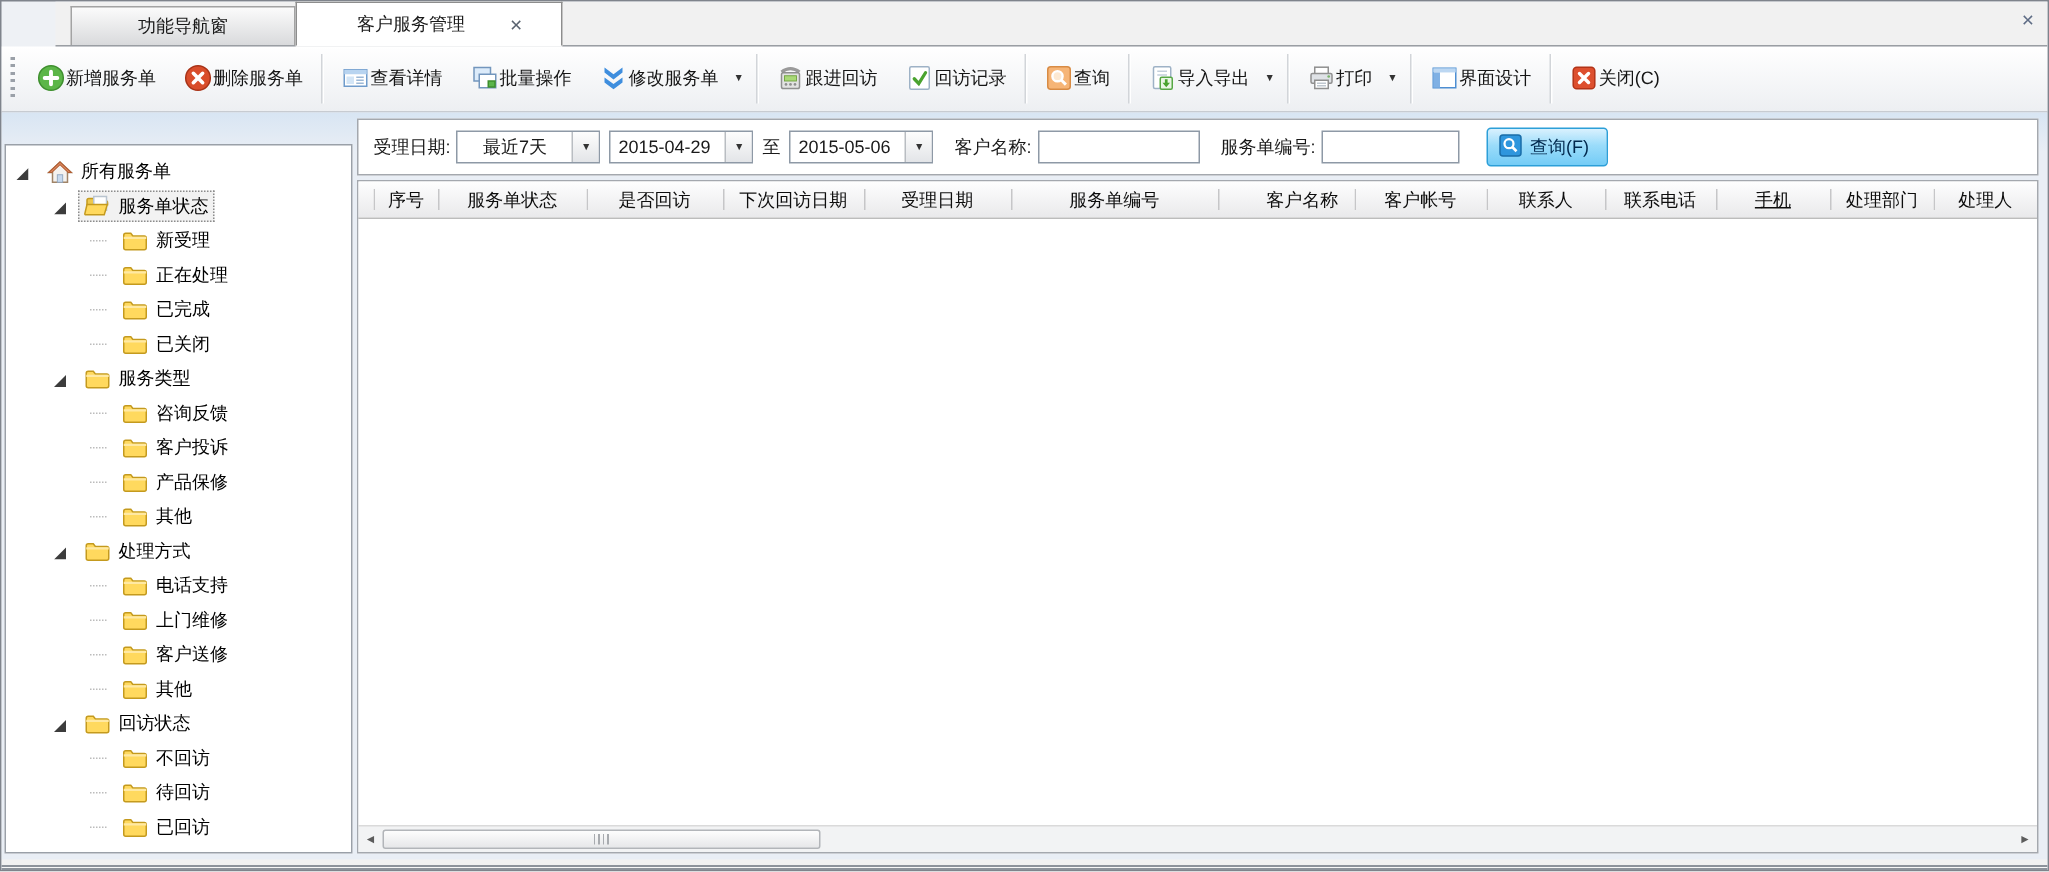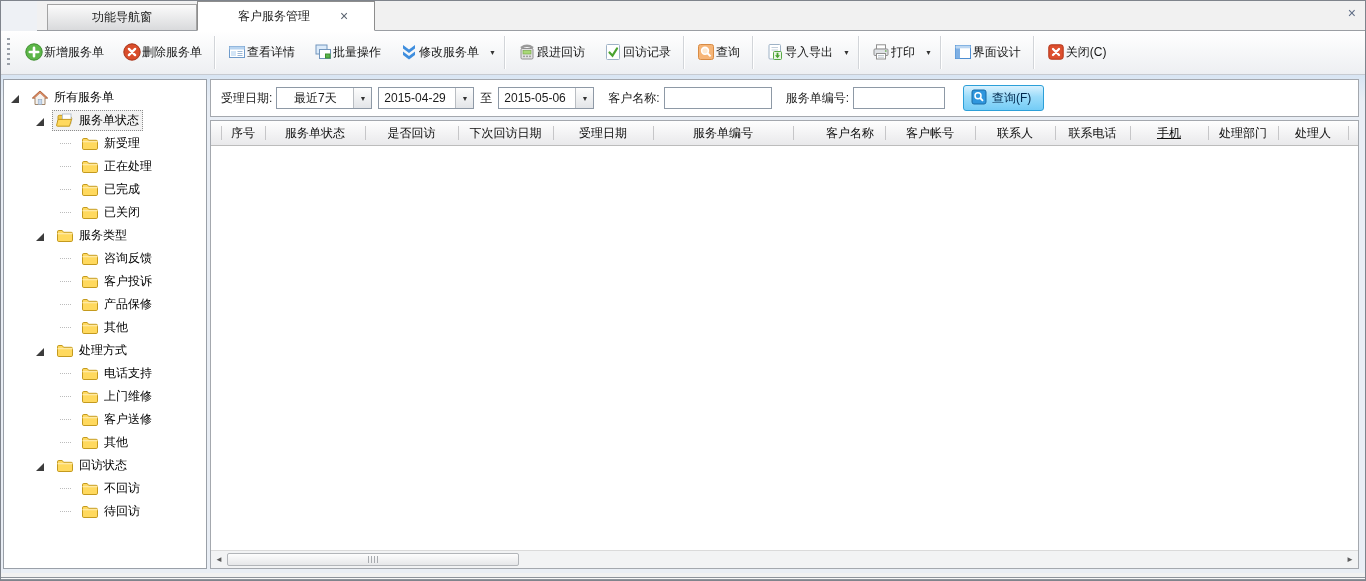--- a/index.html
+++ b/index.html
@@ -18,21 +18,21 @@
   .drag-handle{width:3px;margin:7px 5px 7px 2px;background:repeating-linear-gradient(to bottom,#9aa0a8 0 2px,rgba(0,0,0,0) 2px 5px);}
   .tb-drop{display:flex;align-items:center;}
   .tb-item{display:flex;align-items:center;justify-content:center;padding:2px 9px 3px;cursor:pointer;}
   .tb-icon{height:20px;width:20px;display:flex;align-items:center;justify-content:center;margin-bottom:1px;}
   .tb-label{white-space:nowrap;color:#151515;}
   .tb-caret{font-size:7px;color:#333;padding:0 5px 0 1px;cursor:pointer;}
   .tb-sep{width:1px;background:#d2d5d9;box-shadow:1px 0 0 #ffffff;margin:5px 3px;}
 
   
   .content{flex:1;min-height:0;display:flex;gap:3px;padding:4px 6px 4px 2px;background:linear-gradient(#d8e5f3,#e9eef5 26px);}
-  .tree-panel{width:204px;flex:none;background:#fff;border:1px solid #9aa0a8;box-sizing:border-box;padding-top:6px;overflow:hidden;}
+  .tree-panel{width:232px;flex:none;background:#fff;border:1px solid #9aa0a8;box-sizing:border-box;padding-top:6px;overflow:hidden;margin-top:17px;}
   .tree-row{height:23px;display:flex;align-items:center;white-space:nowrap;cursor:pointer;}
   .t-glyph{width:10px;height:10px;margin-right:7px;flex:none;display:flex;align-items:flex-end;}
   .t-conn{width:11px;margin-right:6px;border-top:1px dotted #bcbcbc;flex:none;}
   .node-box{display:flex;align-items:center;gap:5px;padding:1px 3px;border:1px solid rgba(0,0,0,0);}
   .node-box.selected{background:#f2f2f2;border:1px dotted #8c8c8c;}
   .node-icon{width:18px;height:16px;flex:none;display:flex;align-items:center;}
   .node-label{color:#000;}
 
   .right{flex:1;min-width:0;display:flex;flex-direction:column;}
   .filter-bar{height:38px;flex:none;background:#fff;border:1px solid #a4a8ae;box-sizing:border-box;display:flex;align-items:center;padding:0 8px;margin-bottom:3px;}
@@ -483,20 +483,32 @@
           <div class="tree-row" style="padding-left: 56px;">
             <span class="t-conn"></span>
             <span class="node-box">
               <span class="node-icon">
                 <svg width="18" height="15" viewBox="0 0 18 15">
                   <path d="M1.5 3.8q0-1.3 1.3-1.3h3.4l1.4 1.8h7.6q1.3 0 1.3 1.3v6.6q0 1.3-1.3 1.3H2.8q-1.3 0-1.3-1.3Z" fill="#ffd95e" stroke="#c49a1e"></path>
                   <path d="M1.5 5.6h15" stroke="#ffe9a3" stroke-width="1.4"></path>
                 </svg>
               </span>
               <span class="node-label">待回访</span>
+            </span>
+          </div>
+          <div class="tree-row" style="padding-left: 56px;">
+            <span class="t-conn"></span>
+            <span class="node-box">
+              <span class="node-icon">
+                <svg width="18" height="15" viewBox="0 0 18 15">
+                  <path d="M1.5 3.8q0-1.3 1.3-1.3h3.4l1.4 1.8h7.6q1.3 0 1.3 1.3v6.6q0 1.3-1.3 1.3H2.8q-1.3 0-1.3-1.3Z" fill="#ffd95e" stroke="#c49a1e"></path>
+                  <path d="M1.5 5.6h15" stroke="#ffe9a3" stroke-width="1.4"></path>
+                </svg>
+              </span>
+              <span class="node-label">已回访</span>
             </span>
           </div>
         </div>
     </div>
 
     <div class="right">
       <div class="filter-bar">
         <span class="flabel first">受理日期:</span>
         <div class="combo" style="width:96px">
           <span class="combo-text center">最近7天</span>

